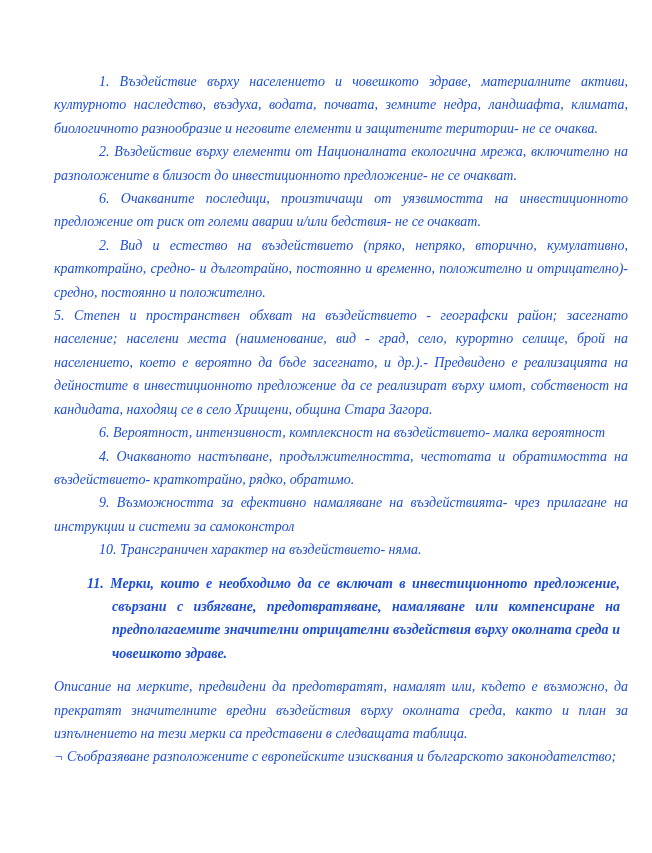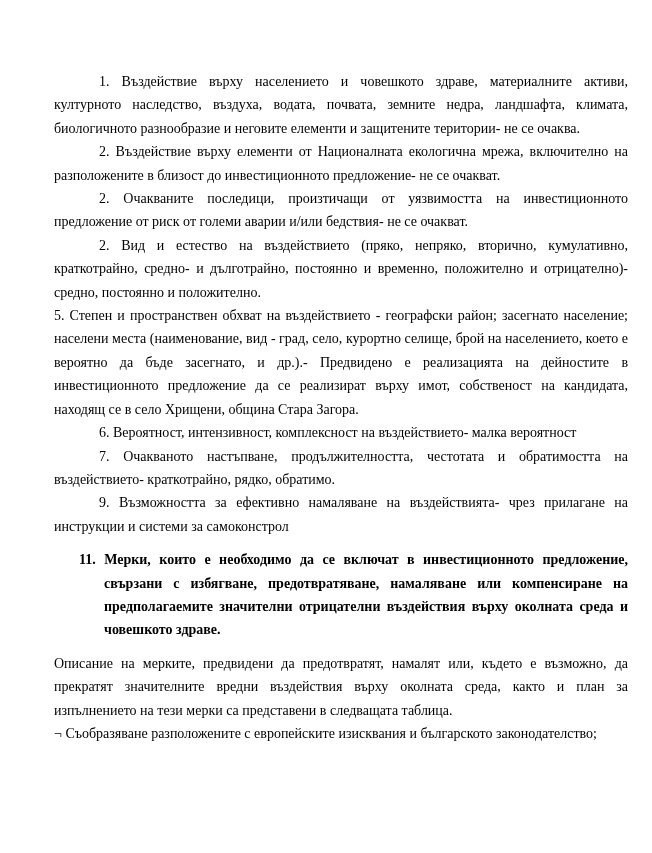--- a/index.html
+++ b/index.html
@@ -10,62 +10,64 @@
   .page {
     position: relative;
     width: 652px;
     height: 853px;
     box-sizing: border-box;
     background: #ffffff;
     padding: 70px 24px 0 54px;
     font-family: "Liberation Serif", "DejaVu Serif", serif;
     font-size: 14px;
     line-height: 23.4px;
-    color: #000000;
+    color: #1d4ed8;
     overflow: hidden;
+    font-style: italic;
   }
   .para {
     margin: 0;
     text-align: justify;
   }
   .indent {
     text-indent: 45px;
   }
   .bold-item {
     font-weight: bold;
     padding-left: 50px;
     text-indent: -25px;
-    margin: 10px 0;
+    margin: 10px 8px;
   }
   .arrow-line {
     text-align: justify;
   }
 </style>
 </head>
 <body>
 
 <div class="page">
 
   <p class="para indent">1. Въздействие върху населението и човешкото здраве, материалните активи, културното наследство, въздуха, водата, почвата, земните недра, ландшафта, климата, биологичното разнообразие и неговите елементи и защитените територии- не се очаква.</p>
 
   <p class="para indent">2. Въздействие върху елементи от Националната екологична мрежа, включително на разположените в близост до инвестиционното предложение- не се очакват.</p>
 
-  <p class="para indent">2. Очакваните последици, произтичащи от уязвимостта на инвестиционното предложение от риск от големи аварии и/или бедствия- не се очакват.</p>
+  <p class="para indent">6. Очакваните последици, произтичащи от уязвимостта на инвестиционното предложение от риск от големи аварии и/или бедствия- не се очакват.</p>
 
   <p class="para indent">2. Вид и естество на въздействието (пряко, непряко, вторично, кумулативно, краткотрайно, средно- и дълготрайно, постоянно и временно, положително и отрицателно)- средно, постоянно и положително.</p>
 
   <p class="para">5. Степен и пространствен обхват на въздействието - географски район; засегнато население; населени места (наименование, вид - град, село, курортно селище, брой на населението, което е вероятно да бъде засегнато, и др.).- Предвидено е реализацията на дейностите в инвестиционното предложение да се реализират върху имот, собственост на кандидата, находящ се в село Хрищени, община Стара Загора.</p>
 
   <p class="para indent">6. Вероятност, интензивност, комплексност на въздействието- малка вероятност</p>
 
-  <p class="para indent">7. Очакваното настъпване, продължителността, честотата и обратимостта на въздействието- краткотрайно, рядко, обратимо.</p>
+  <p class="para indent">4. Очакваното настъпване, продължителността, честотата и обратимостта на въздействието- краткотрайно, рядко, обратимо.</p>
 
 
   <p class="para indent">9. Възможността за ефективно намаляване на въздействията- чрез прилагане на инструкции и системи за самоконстрол</p>
 
+  <p class="para indent">10. Трансграничен характер на въздействието- няма.</p>
 
   <p class="para bold-item">
     <span>11.</span>
     <span>Мерки, които е необходимо да се включат в инвестиционното предложение, свързани с избягване, предотвратяване, намаляване или компенсиране на предполагаемите значителни отрицателни въздействия върху околната среда и човешкото здраве.</span>
   </p>
 
   <p class="para">Описание на мерките, предвидени да предотвратят, намалят или, където е възможно, да прекратят значителните вредни въздействия върху околната среда, както и план за изпълнението на тези мерки са представени в следващата таблица.</p>
 
   <p class="para arrow-line">
     <span>¬</span>

